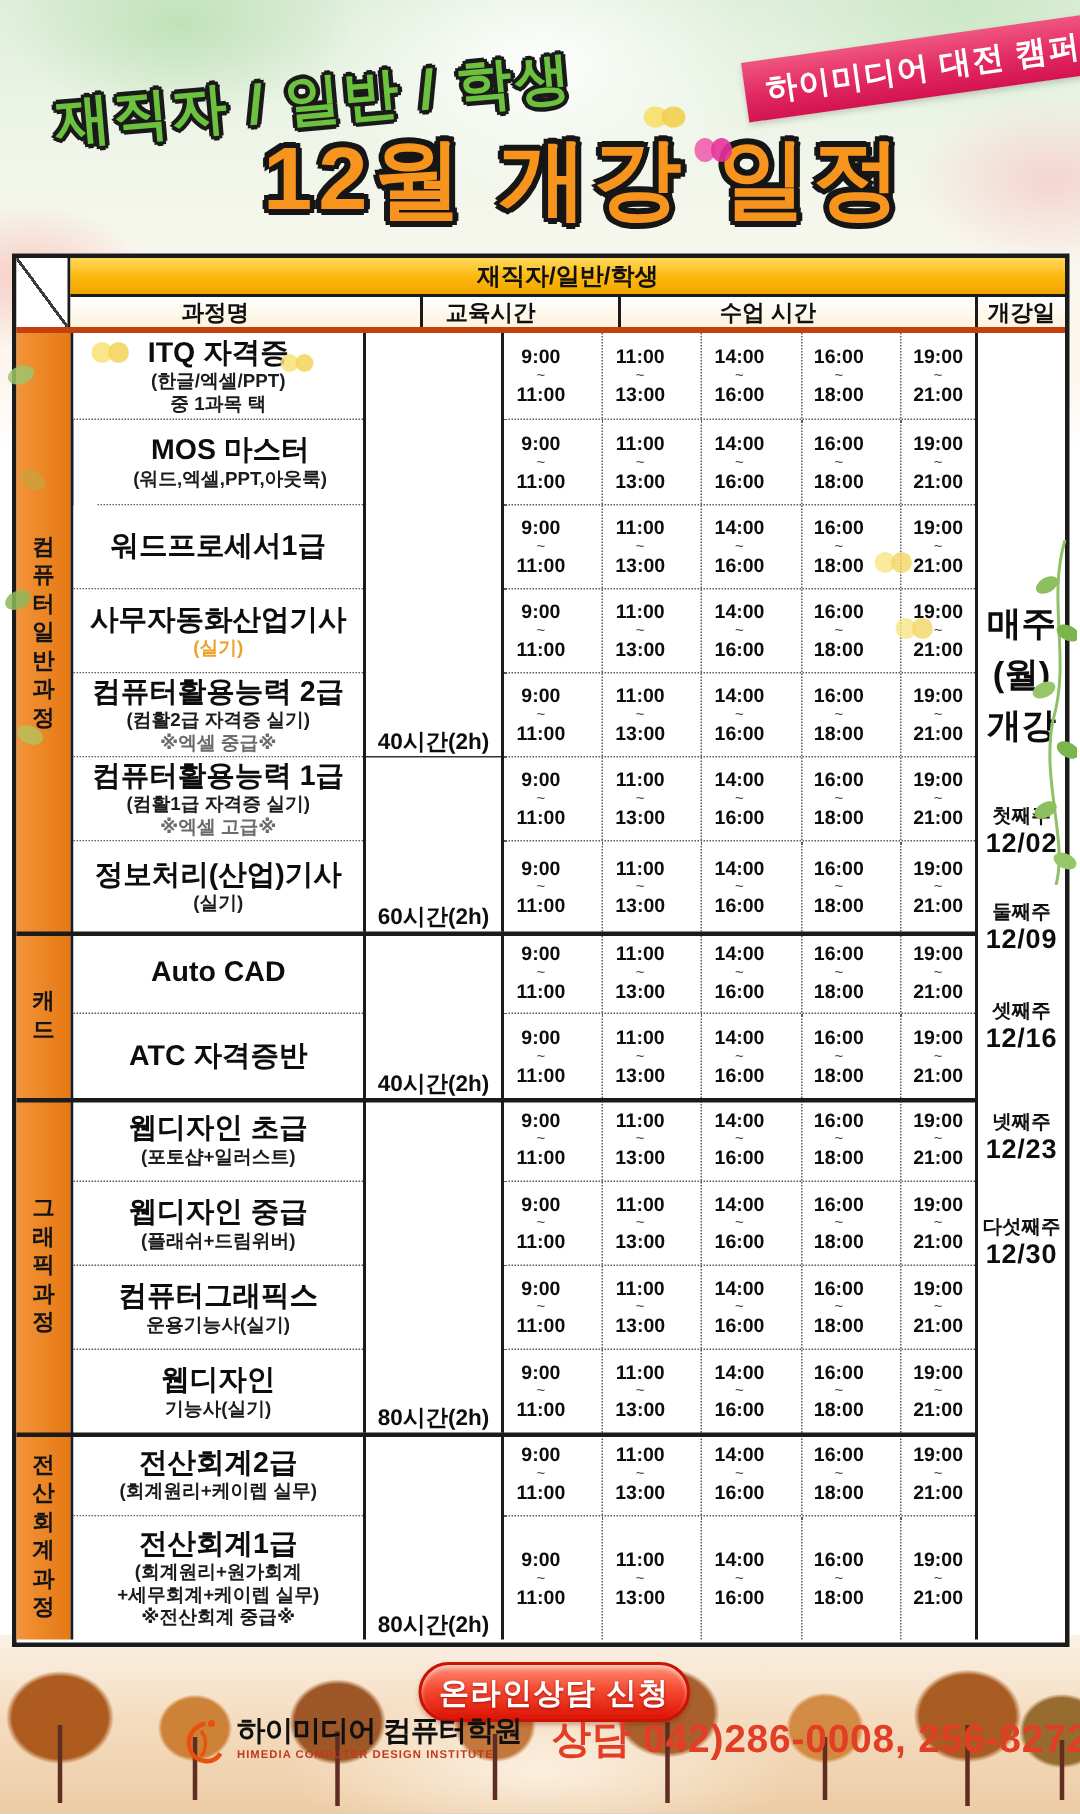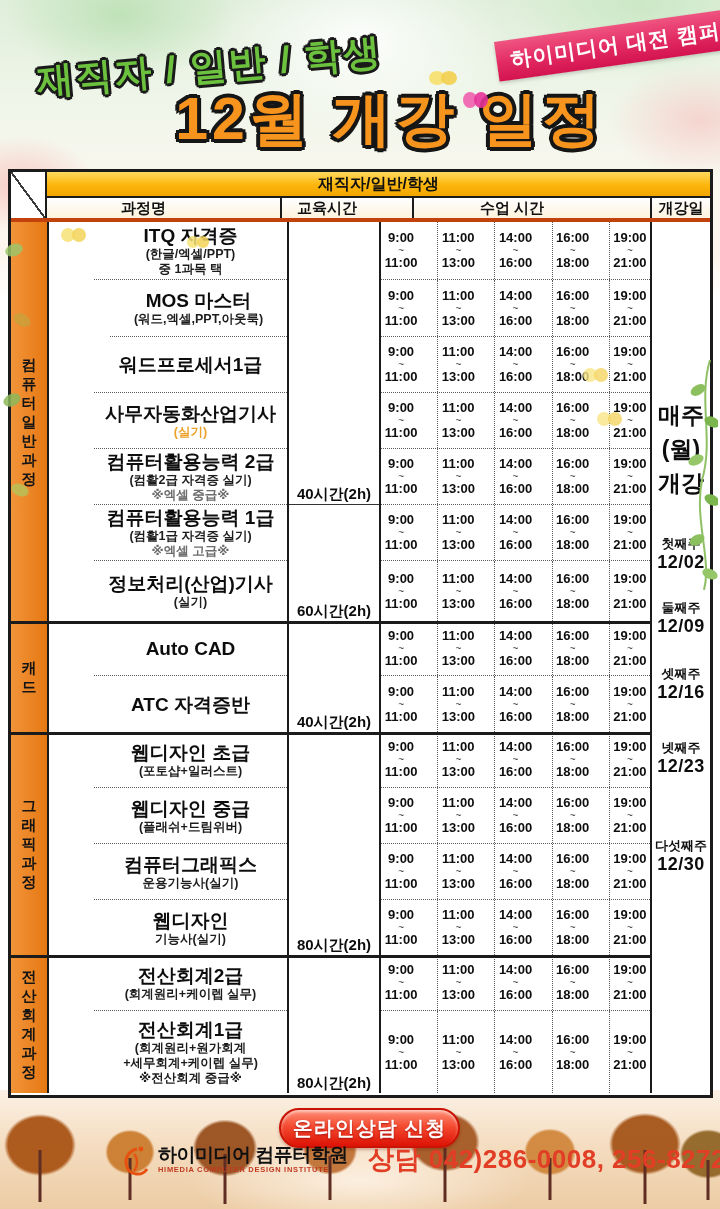--- a/index.html
+++ b/index.html
@@ -66,21 +66,21 @@
   .ch-times{ flex:1; border-left:2px solid #1b1b1b; } .ch-start{ width:60px; border-left:2px solid #1b1b1b; }
 
   .tbody{ position:relative; display:flex; height:871px; }
   .section-divider{ position:absolute; left:0; right:60px; height:3px; background:#1b1b1b; z-index:3; }
 
   .sidebar{ width:36px; background:linear-gradient(90deg,#f2943a,#e67812); display:flex; flex-direction:column; }
   .side-section{ display:flex; align-items:center; justify-content:center; }
   .vlabel{ width:17px; font-size:15px; font-weight:bold; line-height:19px; text-align:center;
            word-break:break-all; color:#141414; }
 
-  .main{ flex:1; display:flex; flex-direction:column; border-left:2px solid #1b1b1b;padding-left:45px; }
+  .main{ flex:1; display:flex; flex-direction:column; border-left:2px solid #1b1b1b; }
   .msection{ display:flex; }
   .course-col{ width:193px; display:flex; flex-direction:column; }
   .crow{ display:flex; flex-direction:column; align-items:center; justify-content:center; background:#fff; }
   .dot{ border-bottom:1px dotted #5a5a5a; }
   .ctitle{ font-size:19px; font-weight:bold; color:#0d0d0d; line-height:23px; white-space:nowrap; }
   .csub{ font-size:12.5px; font-weight:bold; color:#1c1c1c; line-height:15px; white-space:nowrap; }
   .csub.accent{ color:#eca229; }
   .csub.muted{ color:#6b6b6b; }
 
   .hours-col{ width:92px; border-left:2px solid #1b1b1b; display:flex; flex-direction:column; }
@@ -744,21 +744,21 @@
           <div class="wd">12/09</div>
         </div>
         <div class="week" style="top:444px">
           <div class="wl">셋째주</div>
           <div class="wd">12/16</div>
         </div>
         <div class="week" style="top:518px">
           <div class="wl">넷째주</div>
           <div class="wd">12/23</div>
         </div>
-        <div class="week" style="top:616px">
+        <div class="week" style="top:588px">
           <div class="wl">다섯째주</div>
           <div class="wd">12/30</div>
         </div>
       </div>
       <div class="section-divider" style="top:399px"></div>
       <div class="section-divider" style="top:510px"></div>
       <div class="section-divider" style="top:733px"></div>
     </div>
   </div>
 

